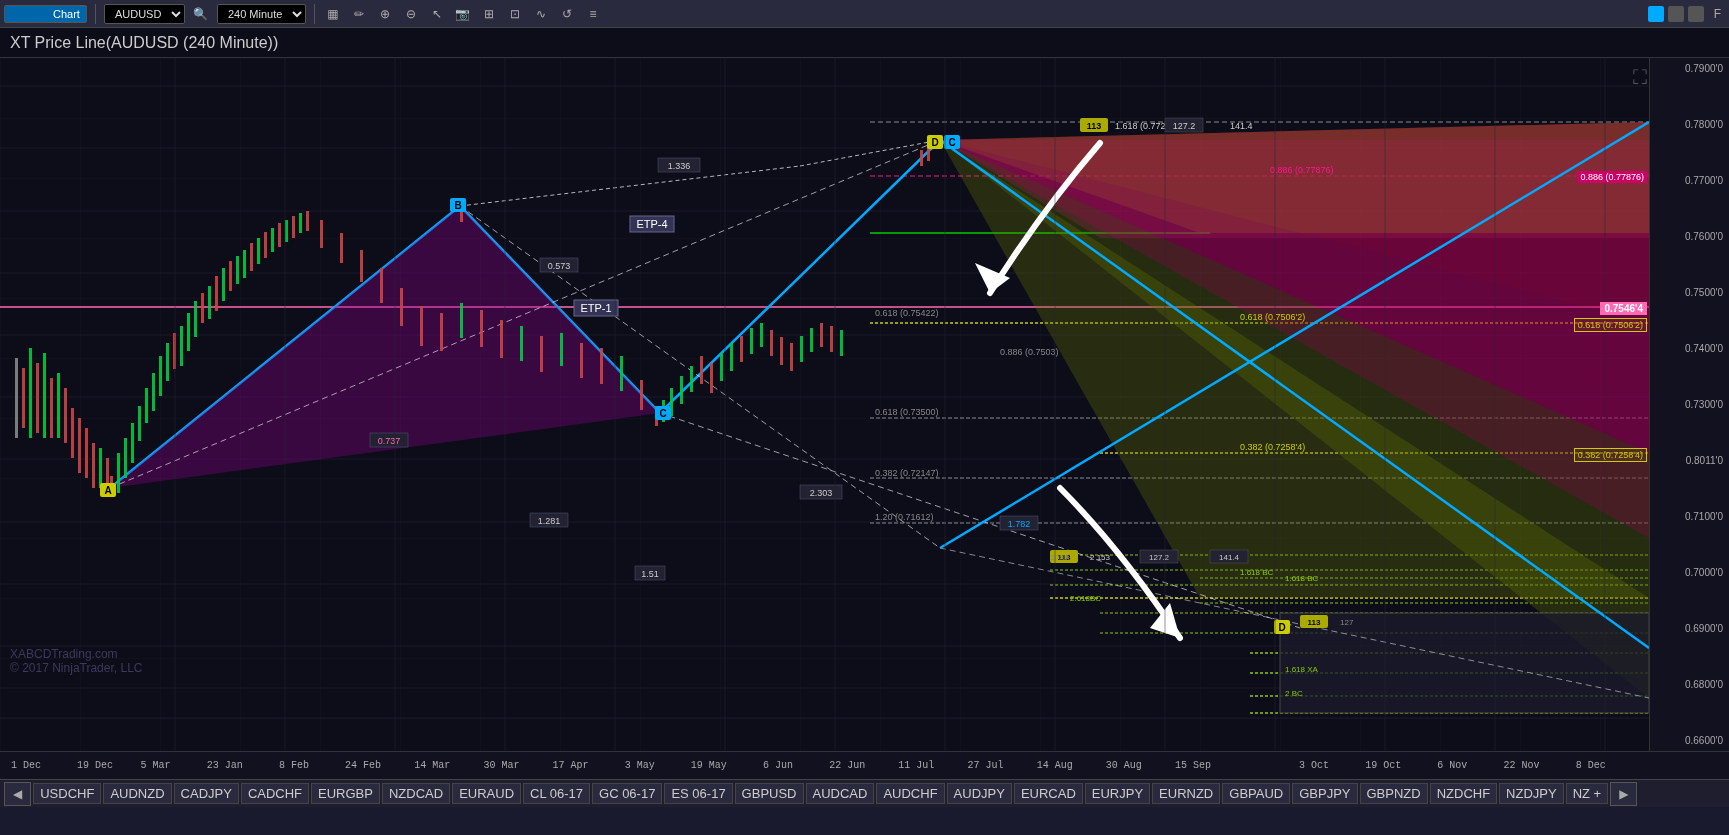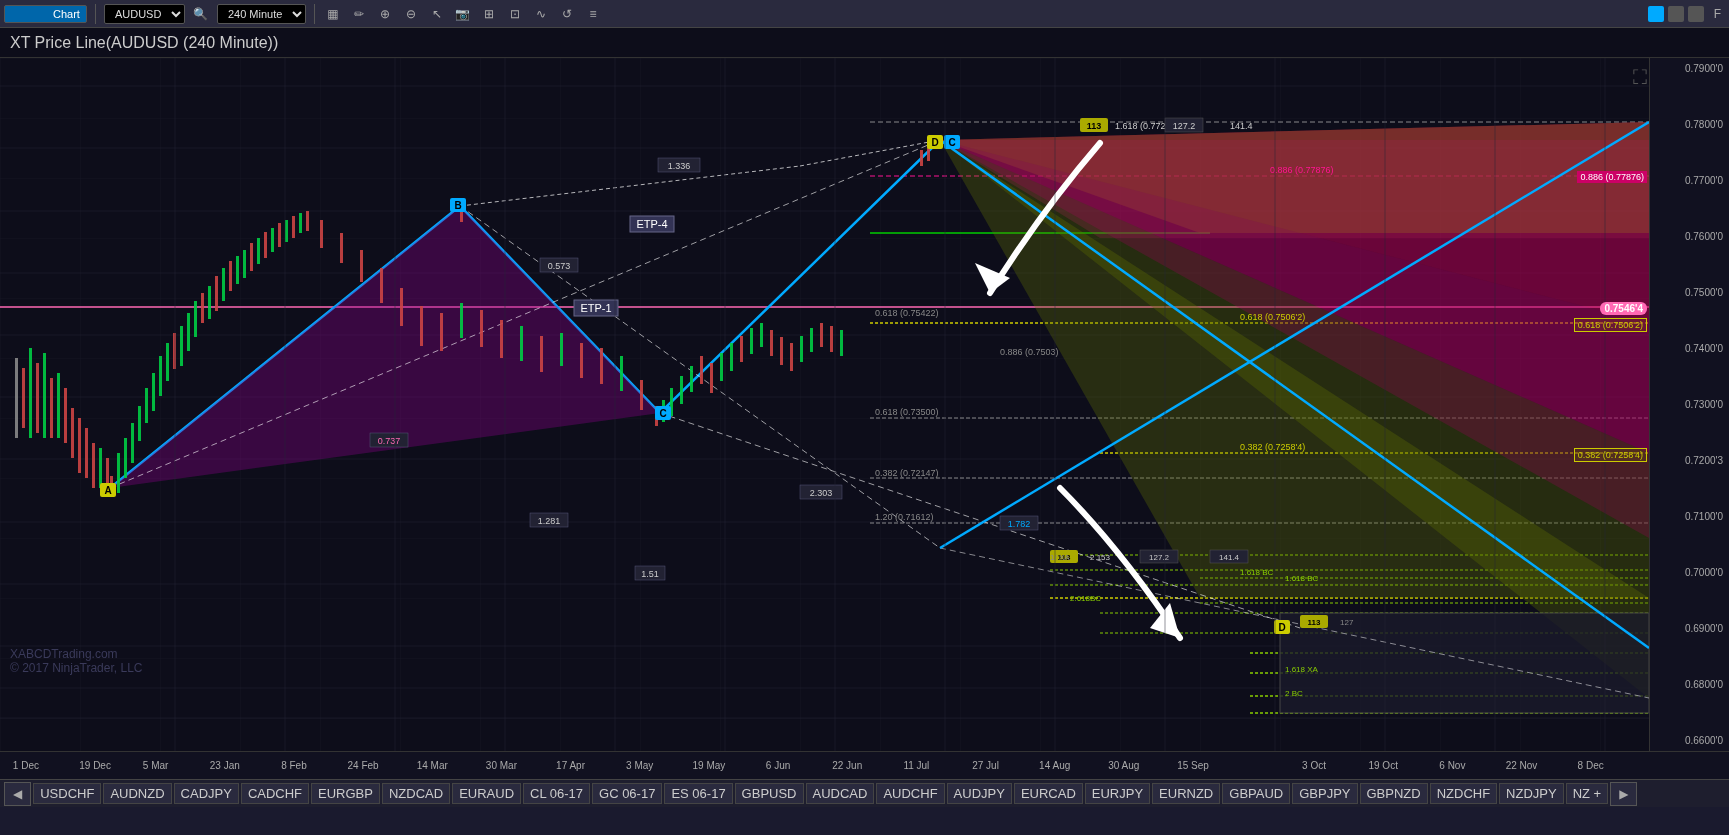--- a/index.html
+++ b/index.html
@@ -116,20 +116,21 @@
       padding: 0 0 0 10px;
       font-size: 10px;
       color: #aaa;
       position: relative;
     }
     .time-label {
       position: absolute;
       font-size: 10px;
       color: #aaa;
       transform: translateX(-50%);
+      font-family: Liberation Mono, monospace;
     }
 
     
     #symbol-bar {
       background: #1e1e2e;
       height: 28px;
       display: flex;
       align-items: center;
       border-top: 1px solid #444;
       padding: 0 4px;
@@ -539,29 +540,29 @@
   </svg>
 
   <div id="price-axis">
     <div class="price-label">0.7900'0</div>
     <div class="price-label">0.7800'0</div>
     <div class="price-label">0.7700'0</div>
     <div class="price-label">0.7600'0</div>
     <div class="price-label">0.7500'0</div>
     <div class="price-label">0.7400'0</div>
     <div class="price-label">0.7300'0</div>
-    <div class="price-label">0.7200'3</div>
+    <div class="price-label">0.8011'0</div>
     <div class="price-label">0.7100'0</div>
     <div class="price-label">0.7000'0</div>
     <div class="price-label">0.6900'0</div>
     <div class="price-label">0.6800'0</div>
     <div class="price-label">0.6600'0</div>
   </div>
 
-  <div class="price-badge" style="top: 244px; border-radius: 6px;">0.7546'4</div>
+  <div class="price-badge" style="top: 244px;">0.7546'4</div>
 
   <div style="position:absolute; right:82px; top:113px; background:#cc0066; color:white; font-size:9px; padding:1px 3px; white-space:nowrap;">0.886 (0.77876)</div>
 
   <div style="position:absolute; right:82px; top:260px; background:#88880022; border:1px solid #cccc00; color:#cccc00; font-size:9px; padding:1px 3px; white-space:nowrap;">0.618 (0.7506'2)</div>
 
   <div style="position:absolute; right:82px; top:390px; background:#88880022; border:1px solid #cccc00; color:#cccc00; font-size:9px; padding:1px 3px; white-space:nowrap;">0.382 (0.7258'4)</div>
 
   <div id="fullscreen-icon">⛶</div>
 
   <div id="watermark">

